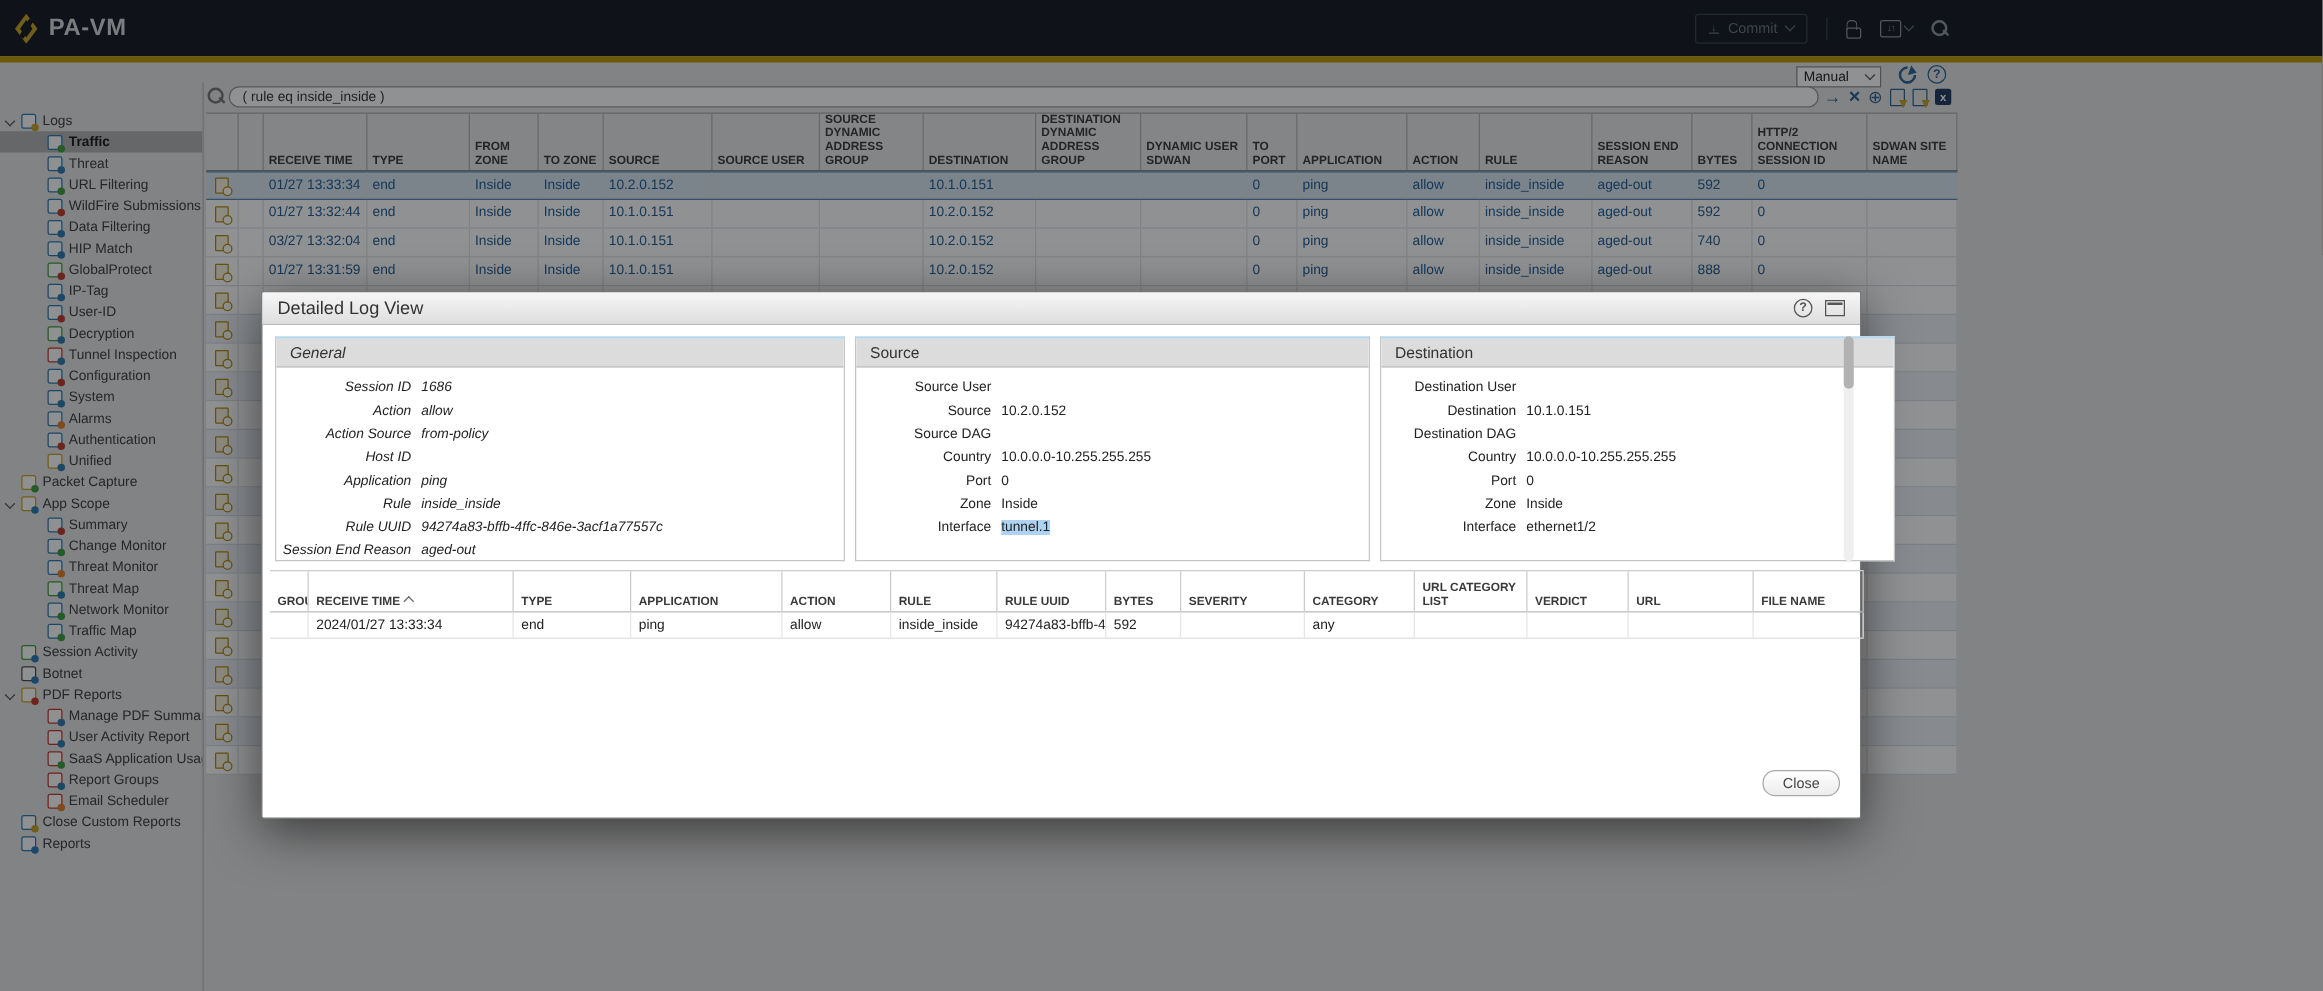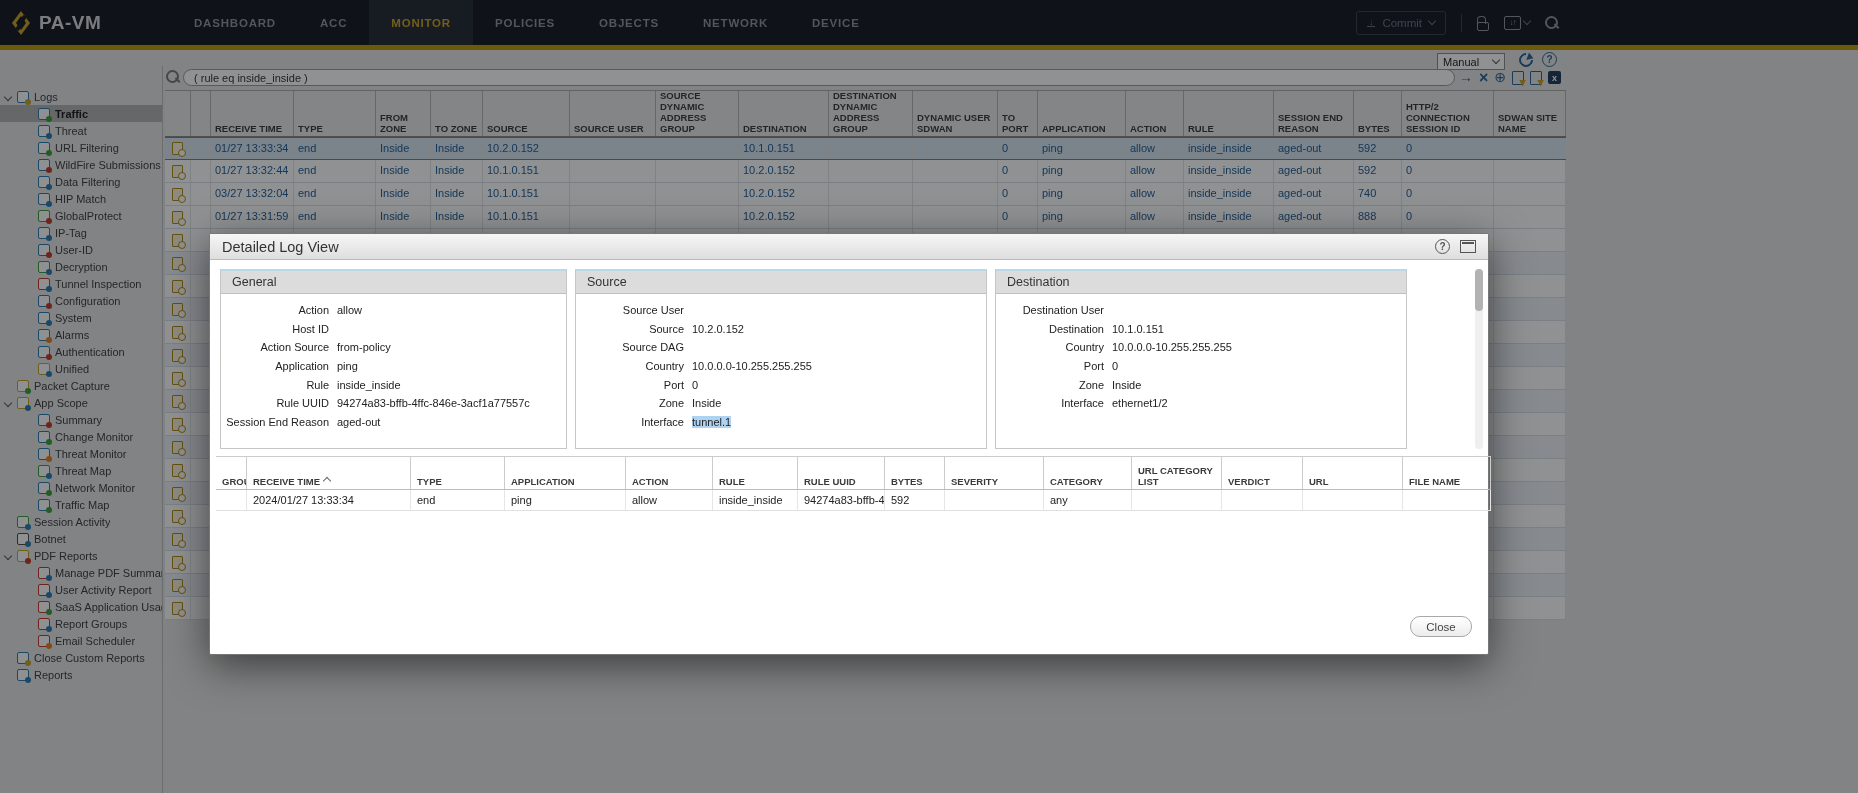--- a/index.html
+++ b/index.html
@@ -69,21 +69,21 @@
   
   .overlay { position:absolute; inset:0; background:rgba(8,10,14,0.45); z-index:40; }
   .modal { position:absolute; left:209px; top:233px; width:1280px; height:422px; background:#fff; border:1px solid #777; border-radius:2px; box-shadow:0 10px 40px rgba(0,0,0,.55); z-index:50; }
   .modal-title { height:26px; background:linear-gradient(#f6f6f6,#dedede); border-bottom:1px solid #bbb; display:flex; align-items:center; padding:0 12px; font-size:14.5px; color:#333; }
   .mt-icons { margin-left:auto; display:flex; gap:10px; align-items:center; }
   .q-icon { width:15px; height:15px; border:1.5px solid #555; border-radius:50%; font-size:10px; color:#555; font-weight:bold; display:flex; align-items:center; justify-content:center; }
   .win-icon { width:16px; height:13px; border:1.5px solid #555; position:relative; }
   .win-icon::before { content:''; position:absolute; top:1px; left:1px; right:1px; height:2px; background:#555; }
   .panels { position:absolute; left:10px; top:35px; display:flex; gap:8px; }
   .panel { height:180px; border:1px solid #c6c6c6; border-top:2px solid #b7d9ea; background:#fff; overflow:hidden; }
-  .panel-general { width:347px; } .panel-source { width:412px; } .panel-destination { width:412px; }
+  .panel-general { width:456px;font-style:italic; } .panel-source { width:412px; } .panel-destination { width:412px; }
   .panel-h { height:23px; background:#dcdcdc; border-bottom:1px solid #c0c0c0; display:flex; align-items:center; padding:0 11px; font-size:12.5px; color:#333; }
   .panel-rows { padding-top:7px; }
   .kv { display:flex; height:18.6px; align-items:center; font-size:11px; color:#222; }
   .kv .k { width:108px; text-align:right; flex:0 0 108px; }
   .kv .v { margin-left:8px; white-space:nowrap; }
   .kv .v.hl { background:#aed3f2; }
   .modal-scrollbar { position:absolute; right:5px; top:35px; width:8px; height:180px; background:#efefef; border-radius:4px; }
   .modal-scrollbar .thumb { width:8px; height:42px; background:#b2b2b2; border-radius:4px; }
 
   .detail-table { position:absolute; left:6px; top:222px; }
@@ -101,29 +101,20 @@
 
   <header class="topnav">
     <div class="brand">
       <svg class="brand-logo" viewBox="0 0 22 24">
         <polygon points="11,0 20,12 11,24 2,12" fill="#c9a227"></polygon>
         <polygon points="11,5 16,12 11,19 6,12" fill="#141822"></polygon>
         <rect x="9" y="4" width="4" height="16" fill="#141822" transform="rotate(30 11 12)"></rect>
       </svg>
       <span>PA-VM</span>
     </div>
-    <nav class="nav-items">
-      <div class="nav-item">DASHBOARD</div>
-      <div class="nav-item">ACC</div>
-      <div class="nav-item active">MONITOR</div>
-      <div class="nav-item">POLICIES</div>
-      <div class="nav-item">OBJECTS</div>
-      <div class="nav-item">NETWORK</div>
-      <div class="nav-item">DEVICE</div>
-    </nav>
     <div class="nav-right">
       <div class="commit-btn">
         <span class="commit-ic">↓</span>
         <span>Commit</span>
         <span class="chev-s"></span>
       </div>
       <div class="nav-sep"></div>
       <div class="lock-icon"></div>
       <div style="display:flex;align-items:center;gap:3px;">
         <span class="push-ic">↓↑</span>
@@ -905,30 +896,34 @@
       <span class="mt-icons">
         <span class="q-icon">?</span>
         <span class="win-icon"></span>
       </span>
     </div>
     <div class="panels">
       <div class="panel panel-general">
         <div class="panel-h">General</div>
         <div class="panel-rows" id="panel-general-rows">
             <div class="kv">
+              <span class="k">Session ID</span>
+              <span class="v">1686</span>
+            </div>
+            <div class="kv">
               <span class="k">Action</span>
               <span class="v">allow</span>
             </div>
             <div class="kv">
+              <span class="k">Action Source</span>
+              <span class="v">from-policy</span>
+            </div>
+            <div class="kv">
               <span class="k">Host ID</span>
               <span class="v"></span>
-            </div>
-            <div class="kv">
-              <span class="k">Action Source</span>
-              <span class="v">from-policy</span>
             </div>
             <div class="kv">
               <span class="k">Application</span>
               <span class="v">ping</span>
             </div>
             <div class="kv">
               <span class="k">Rule</span>
               <span class="v">inside_inside</span>
             </div>
             <div class="kv">
@@ -977,20 +972,24 @@
       <div class="panel panel-destination">
         <div class="panel-h">Destination</div>
         <div class="panel-rows" id="panel-destination-rows">
             <div class="kv">
               <span class="k">Destination User</span>
               <span class="v"></span>
             </div>
             <div class="kv">
               <span class="k">Destination</span>
               <span class="v">10.1.0.151</span>
+            </div>
+            <div class="kv">
+              <span class="k">Destination DAG</span>
+              <span class="v"></span>
             </div>
             <div class="kv">
               <span class="k">Country</span>
               <span class="v">10.0.0.0-10.255.255.255</span>
             </div>
             <div class="kv">
               <span class="k">Port</span>
               <span class="v">0</span>
             </div>
             <div class="kv">

